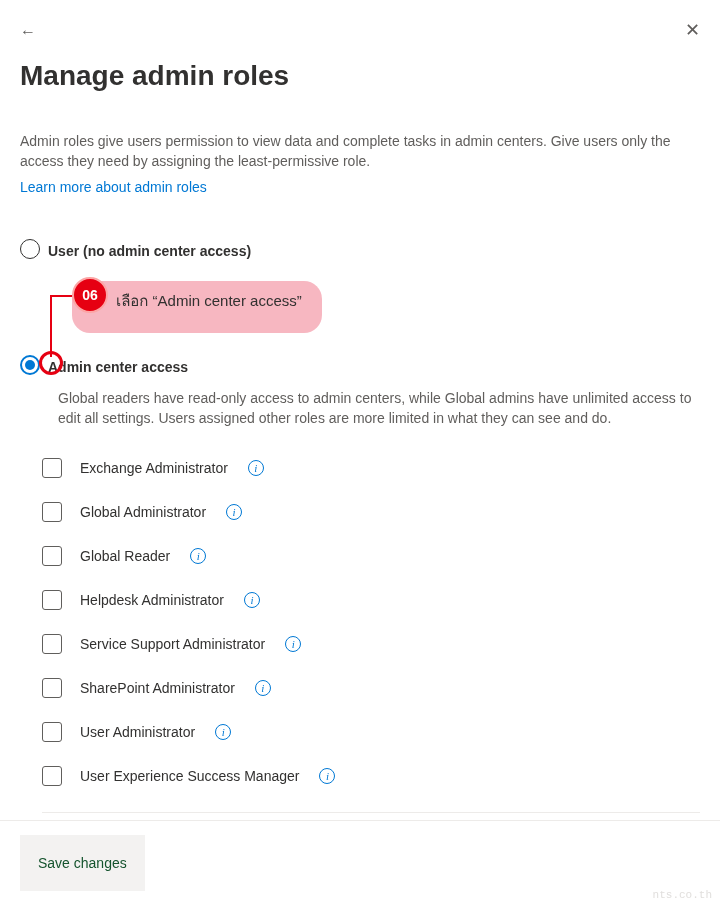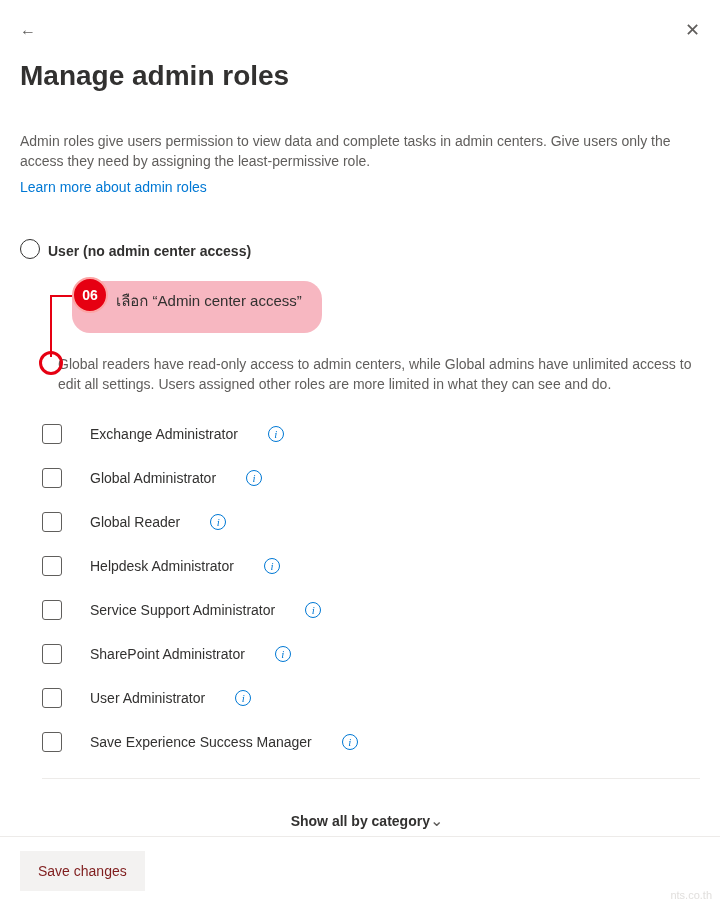--- a/index.html
+++ b/index.html
@@ -19,32 +19,32 @@
 .annotation-wrap { position: relative; height: 62px; }
 .annotation-pill { position: absolute; left: 52px; top: 12px; background: #f7b7c1; border-radius: 18px; padding: 8px 20px 20px 44px; display: flex; align-items: center; }
 .annotation-badge { position: absolute; left: 52px; top: 8px; width: 36px; height: 36px; background: #e60012; border: 2px solid #fca5a5; border-radius: 50%; display: flex; align-items: center; justify-content: center; color: #ffffff; font-weight: 700; font-size: 14px; z-index: 2; }
 .annotation-text { color: #323130; font-size: 15px; }
 .connector-v { position: absolute; left: 30px; top: 28px; width: 2px; height: 60px; background: #e60012; }
 .connector-h { position: absolute; left: 30px; top: 26px; width: 28px; height: 2px; background: #e60012; }
 .ring { position: absolute; left: 19px; top: 82px; width: 24px; height: 24px; border: 3px solid #e60012; border-radius: 50%; z-index: 3; pointer-events: none; }
 .admin-block { margin-top: 24px; position: relative; }
 .admin-desc { color: #605e5c; line-height: 1.4; margin: 14px 0 18px 38px; }
 .roles { margin-left: 22px; }
-.role-row { display: flex; align-items: center; gap: 28px; height: 44px; }
+.role-row { display: flex; align-items: center; gap: 18px; height: 44px; }
 .checkbox { width: 20px; height: 20px; border: 1px solid #605e5c; border-radius: 3px; cursor: pointer; flex-shrink: 0; }
 .role-label { color: #323130; }
 .info-icon { width: 16px; height: 16px; border: 1px solid #0078d4; border-radius: 50%; display: inline-flex; align-items: center; justify-content: center; color: #0078d4; font-size: 11px; font-style: italic; font-family: Georgia, serif; cursor: pointer; margin-left: 2px; }
 .divider { border: none; border-top: 1px solid #edebe9; margin: 14px 0 0 22px; }
 .expand-row { display: flex; justify-content: center; align-items: center; margin: 32px 0 0 22px; padding-right: 8px; cursor: pointer; }
 .expand-label { font-weight: 600; }
 .chevron { font-size: 16px; color: #605e5c; }
 .section-title { font-weight: 600; margin: 54px 0 0 22px; }
 .footer { position: absolute; bottom: 0; left: 0; right: 0; border-top: 1px solid #edebe9; padding: 14px 20px; background: #fff; }
-.save-btn { background: #f3f2f1; color: #7f1d1d; border: none; padding: 12px 18px; font-size: 14px; cursor: not-allowed; }
-.watermark { position: absolute; right: 8px; bottom: 4px; color: #e1dfdd; font-size: 11px; }
+.save-btn { background: #f3f2f1; color: #14532d; border: none; padding: 20px 18px; font-size: 14px; cursor: not-allowed; }
+.watermark { position: absolute; right: 8px; bottom: 4px; color: #e1dfdd; font-size: 11px; font-family: Liberation Mono, monospace; }
 </style>
 </head>
 <body>
 <div class="panel">
   <div class="top-row">
     <span class="back-btn">←</span>
     <span class="close-btn">✕</span>
   </div>
   <h1>Manage admin roles</h1>
   <p class="desc">Admin roles give users permission to view data and complete tasks in admin centers. Give users only the access they need by assigning the least-permissive role.</p>
@@ -59,20 +59,26 @@
     <div class="connector-h"></div>
     <div class="connector-v"></div>
     <div class="annotation-pill">
       <span class="annotation-text">เลือก “Admin center access”</span>
     </div>
     <div class="annotation-badge">06</div>
     <div class="ring"></div>
   </div>
 
   <div class="admin-block">
+    <div class="radio-row">
+      <span class="radio selected">
+          <span class="radio-dot"></span>
+        </span>
+      <span class="radio-label">Admin center access</span>
+    </div>
     <p class="admin-desc">Global readers have read-only access to admin centers, while Global admins have unlimited access to edit all settings. Users assigned other roles are more limited in what they can see and do.</p>
 
     <div class="roles">
       <div class="role-row">
         <span class="checkbox"></span>
         <span class="role-label">Exchange Administrator</span>
         <span class="info-icon">i</span>
       </div>
       <div class="role-row">
         <span class="checkbox"></span>
@@ -99,21 +105,21 @@
         <span class="role-label">SharePoint Administrator</span>
         <span class="info-icon">i</span>
       </div>
       <div class="role-row">
         <span class="checkbox"></span>
         <span class="role-label">User Administrator</span>
         <span class="info-icon">i</span>
       </div>
       <div class="role-row">
         <span class="checkbox"></span>
-        <span class="role-label">Save Experience Success Manager</span>
+        <span class="role-label">User Experience Success Manager</span>
         <span class="info-icon">i</span>
       </div>
     </div>
 
     <hr class="divider">
     <div class="expand-row">
       <span class="expand-label">Show all by category</span>
       <span class="chevron">⌄</span>
     </div>
 

